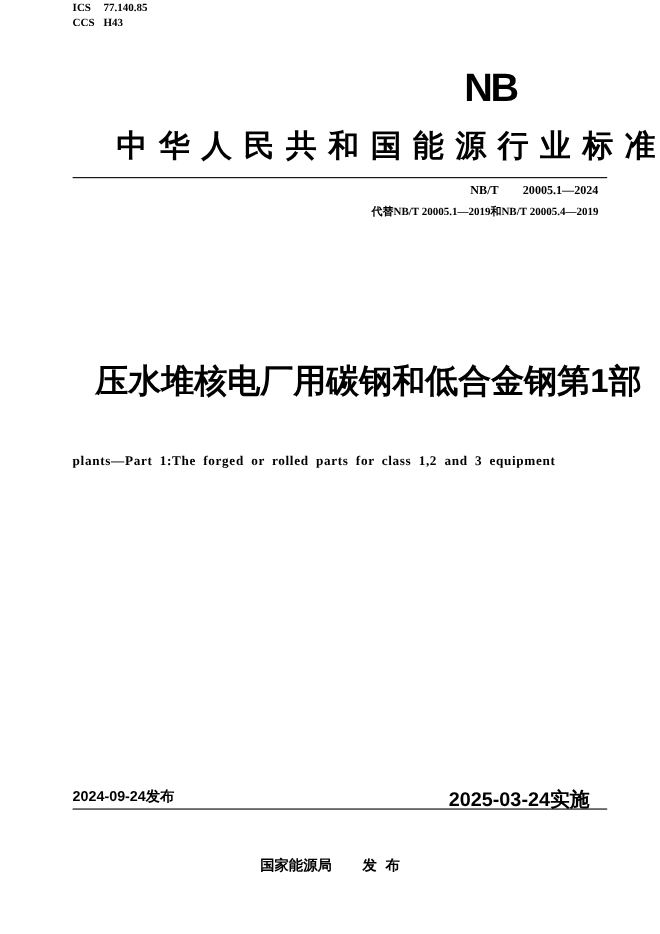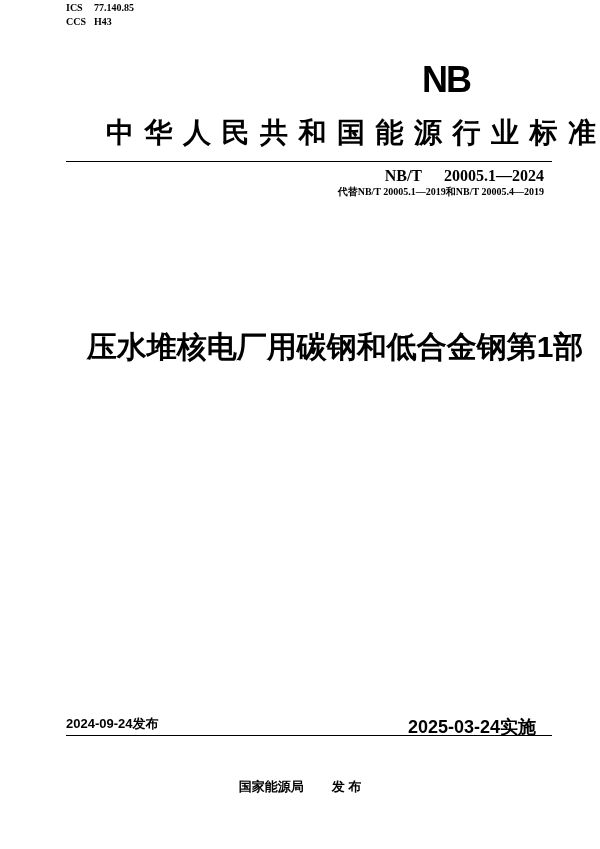--- a/index.html
+++ b/index.html
@@ -10,34 +10,34 @@
 
     .codes { left: 66px; top: 1px; font-size: 10px; font-weight: bold; line-height: 14px; }
     .codes .row span:first-child { display: inline-block; width: 28px; }
 
     .logo { right: 130px; top: 52px; font-size: 36px; font-weight: bold; letter-spacing: -2px; line-height: 56px; }
 
     .std-title { left: 66px; top: 118px; width: 486px; font-size: 28px; font-weight: bold; letter-spacing: 10.5px; line-height: 30px; white-space: nowrap; margin-left: 40px; }
 
     .hr { left: 66px; width: 486px; height: 0; border-top: 1.5px solid #000; }
 
-    .std-num { right: 56px; top: 167px; font-size: 16px; font-weight: bold; white-space: nowrap; margin-left: 48px; }
+    .std-num { right: 56px; top: 167px; font-size: 11px; font-weight: bold; white-space: nowrap; margin-left: 48px; }
     .std-num span + span { margin-left: 22px; }
     .replaces { right: 56px; top: 185px; font-size: 10px; font-weight: bold; white-space: nowrap; }
 
     .cn-title { left: 0; width: 600px; top: 330px; text-align: center; font-size: 30px; font-weight: bold; line-height: 34px; margin-left: 35px; }
 
     .en-title { left: 66px; width: 470px; top: 410px; font-size: 12px; font-weight: bold; line-height: 19px; text-align: justify; text-align-last: justify; }
     .en-title .l2 { text-align-last: left; letter-spacing: 0.6px; word-spacing: 3px; }
 
     .issue-date { left: 66px; top: 715px; font-size: 13px; font-weight: bold; text-align: center; }
     .impl-date { right: 64px; top: 715px; font-size: 18px; font-weight: bold; }
 
     .publisher { left: 0; width: 600px; top: 778px; text-align: center; font-size: 13px; font-weight: bold; }
-    .publisher span + span { margin-left: 28px; }
+    .publisher span + span { margin-left: 28px; font-family: Liberation Mono, monospace; }
   </style>
 </head>
 <body>
 
 <div class="abs codes serif">
   <div class="row">
     <span>ICS</span><span>77.140.85</span>
   </div>
   <div class="row">
     <span>CCS</span><span>H43</span>
@@ -53,20 +53,21 @@
 <div class="abs std-num serif">
   <span>NB/T</span><span>20005.1—2024</span>
 </div>
 <div class="abs replaces serif">代替NB/T 20005.1—2019和NB/T 20005.4—2019</div>
 
 <div class="abs cn-title sans">
   <div>压水堆核电厂用碳钢和低合金钢第1部</div>
 </div>
 
 <div class="abs en-title serif">
+  <div class="l2">plants—Part 1:The forged or rolled parts for class 1,2 and 3 equipment</div>
 </div>
 
 <div class="abs issue-date sans">2024-09-24发布</div>
 <div class="abs impl-date sans">2025-03-24实施</div>
 
 <div class="abs hr" style="top:735px;"></div>
 
 <div class="abs publisher sans">
   <span>国家能源局</span><span>发 布</span>
 </div>

